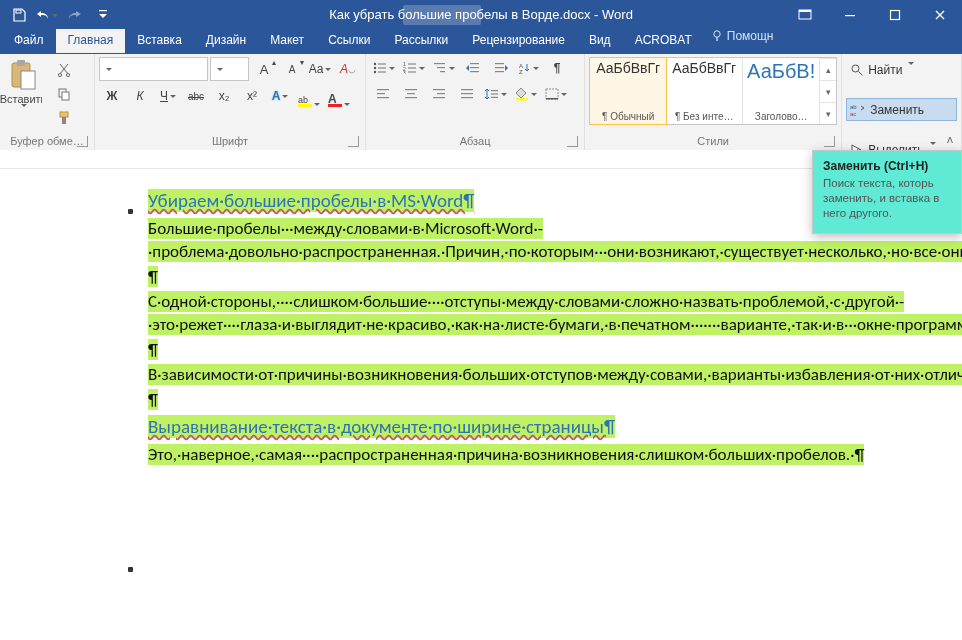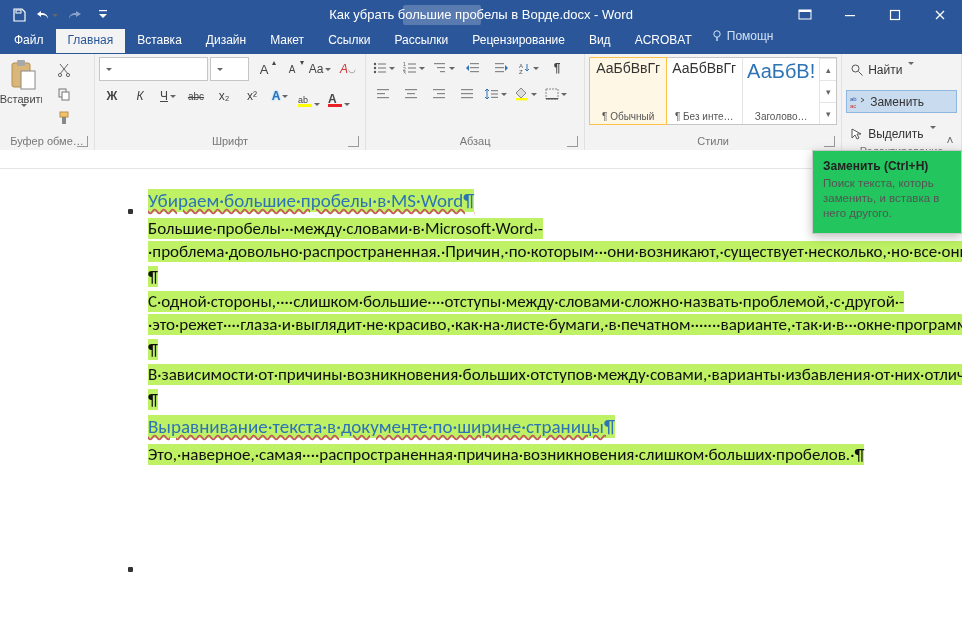--- a/index.html
+++ b/index.html
@@ -33,36 +33,36 @@
 .paste-big{width:38px;height:66px;display:flex;flex-direction:column;align-items:center;justify-content:flex-start;padding-top:2px}
 .clip2{width:44px;display:flex;flex-direction:column;gap:2px;padding-top:2px}
 .styles-gallery{display:flex;border:1px solid #c6c6c6;height:66px;background:#fff}
 .style-item{width:76px;border-right:1px solid #e4e4e4;display:flex;flex-direction:column;align-items:center;justify-content:space-between;padding:2px 0}
 .style-item.active{border:1px solid #ffc048;background:#fff7e5;margin:-1px}
 .style-prev{font-size:14px;color:#333}
 .style-prev.h1{color:#2e74b5;font-size:20px}
 .style-name{font-size:10px;color:#555;max-width:70px;overflow:hidden;white-space:nowrap;text-overflow:ellipsis}
 .styles-more{width:16px;display:flex;flex-direction:column}
 .styles-more div{flex:1;border-top:1px solid #e4e4e4;display:flex;align-items:center;justify-content:center;color:#666;font-size:9px}
-.edit-col{display:flex;flex-direction:column;gap:10px;padding-top:2px}
+.edit-col{display:flex;flex-direction:column;gap:18px;padding-top:2px}
 .edit-item{height:21px;display:flex;align-items:center;padding:0 4px;gap:4px;font-size:12px;color:#333}
 .edit-item.active{background:#c8dbef;border:1px solid #8fb6de;padding:0 3px}
 .collapse-ribbon{position:absolute;right:4px;bottom:2px;width:16px;height:14px;display:flex;align-items:center;justify-content:center;color:#666}
 
 .doc-area{position:absolute;top:150px;left:0;right:0;bottom:0;background:#fff;overflow:hidden}
 .hruler{height:18px;background:#fff;border-bottom:1px solid #e6e6e6}
 .page{position:relative;padding:18px 0 0 148px;font-family:Calibri,Arial,sans-serif}
 .bullet{position:absolute;left:128px;width:5px;height:5px;background:#333;border-radius:1px}
 .bullet.b1{top:40px}
 .bullet.b2{top:398px}
 .sel{background:#bef264}
 .h2{color:#2e74b5;font-size:19px;line-height:28px;text-decoration:underline;text-decoration-color:#c55a5a;text-decoration-style:wavy}
 .body{color:#111;font-size:17px;line-height:23px}
 .blk{margin-bottom:2px;display:inline-block}
-.tip{position:absolute;right:0;top:150px;width:128px;padding:8px 10px 12px;background:#22c55e;border:1px solid #c8c8c8;box-shadow:0 3px 10px rgba(0,0,0,.25);z-index:50}
+.tip{position:absolute;right:0;top:150px;width:128px;padding:8px 10px 12px;background:#5eead4;border:1px solid #c8c8c8;box-shadow:0 3px 10px rgba(0,0,0,.25);z-index:50}
 .tip-title{font-weight:bold;font-size:12px;color:#222;margin-bottom:3px}
 .tip-body{font-size:11.5px;color:#555;line-height:15px}
 svg{display:block}
 .underline-bar{height:3px;background:#ed2024;width:14px;margin-top:-2px}
 .hl-bar{height:3px;background:#ffff00;width:14px;margin-top:-2px}
 .txt-bold{font-weight:bold}
 .txt-it{font-style:italic}
 .badge-dd{display:flex;align-items:flex-end}
 </style>
 </head>

